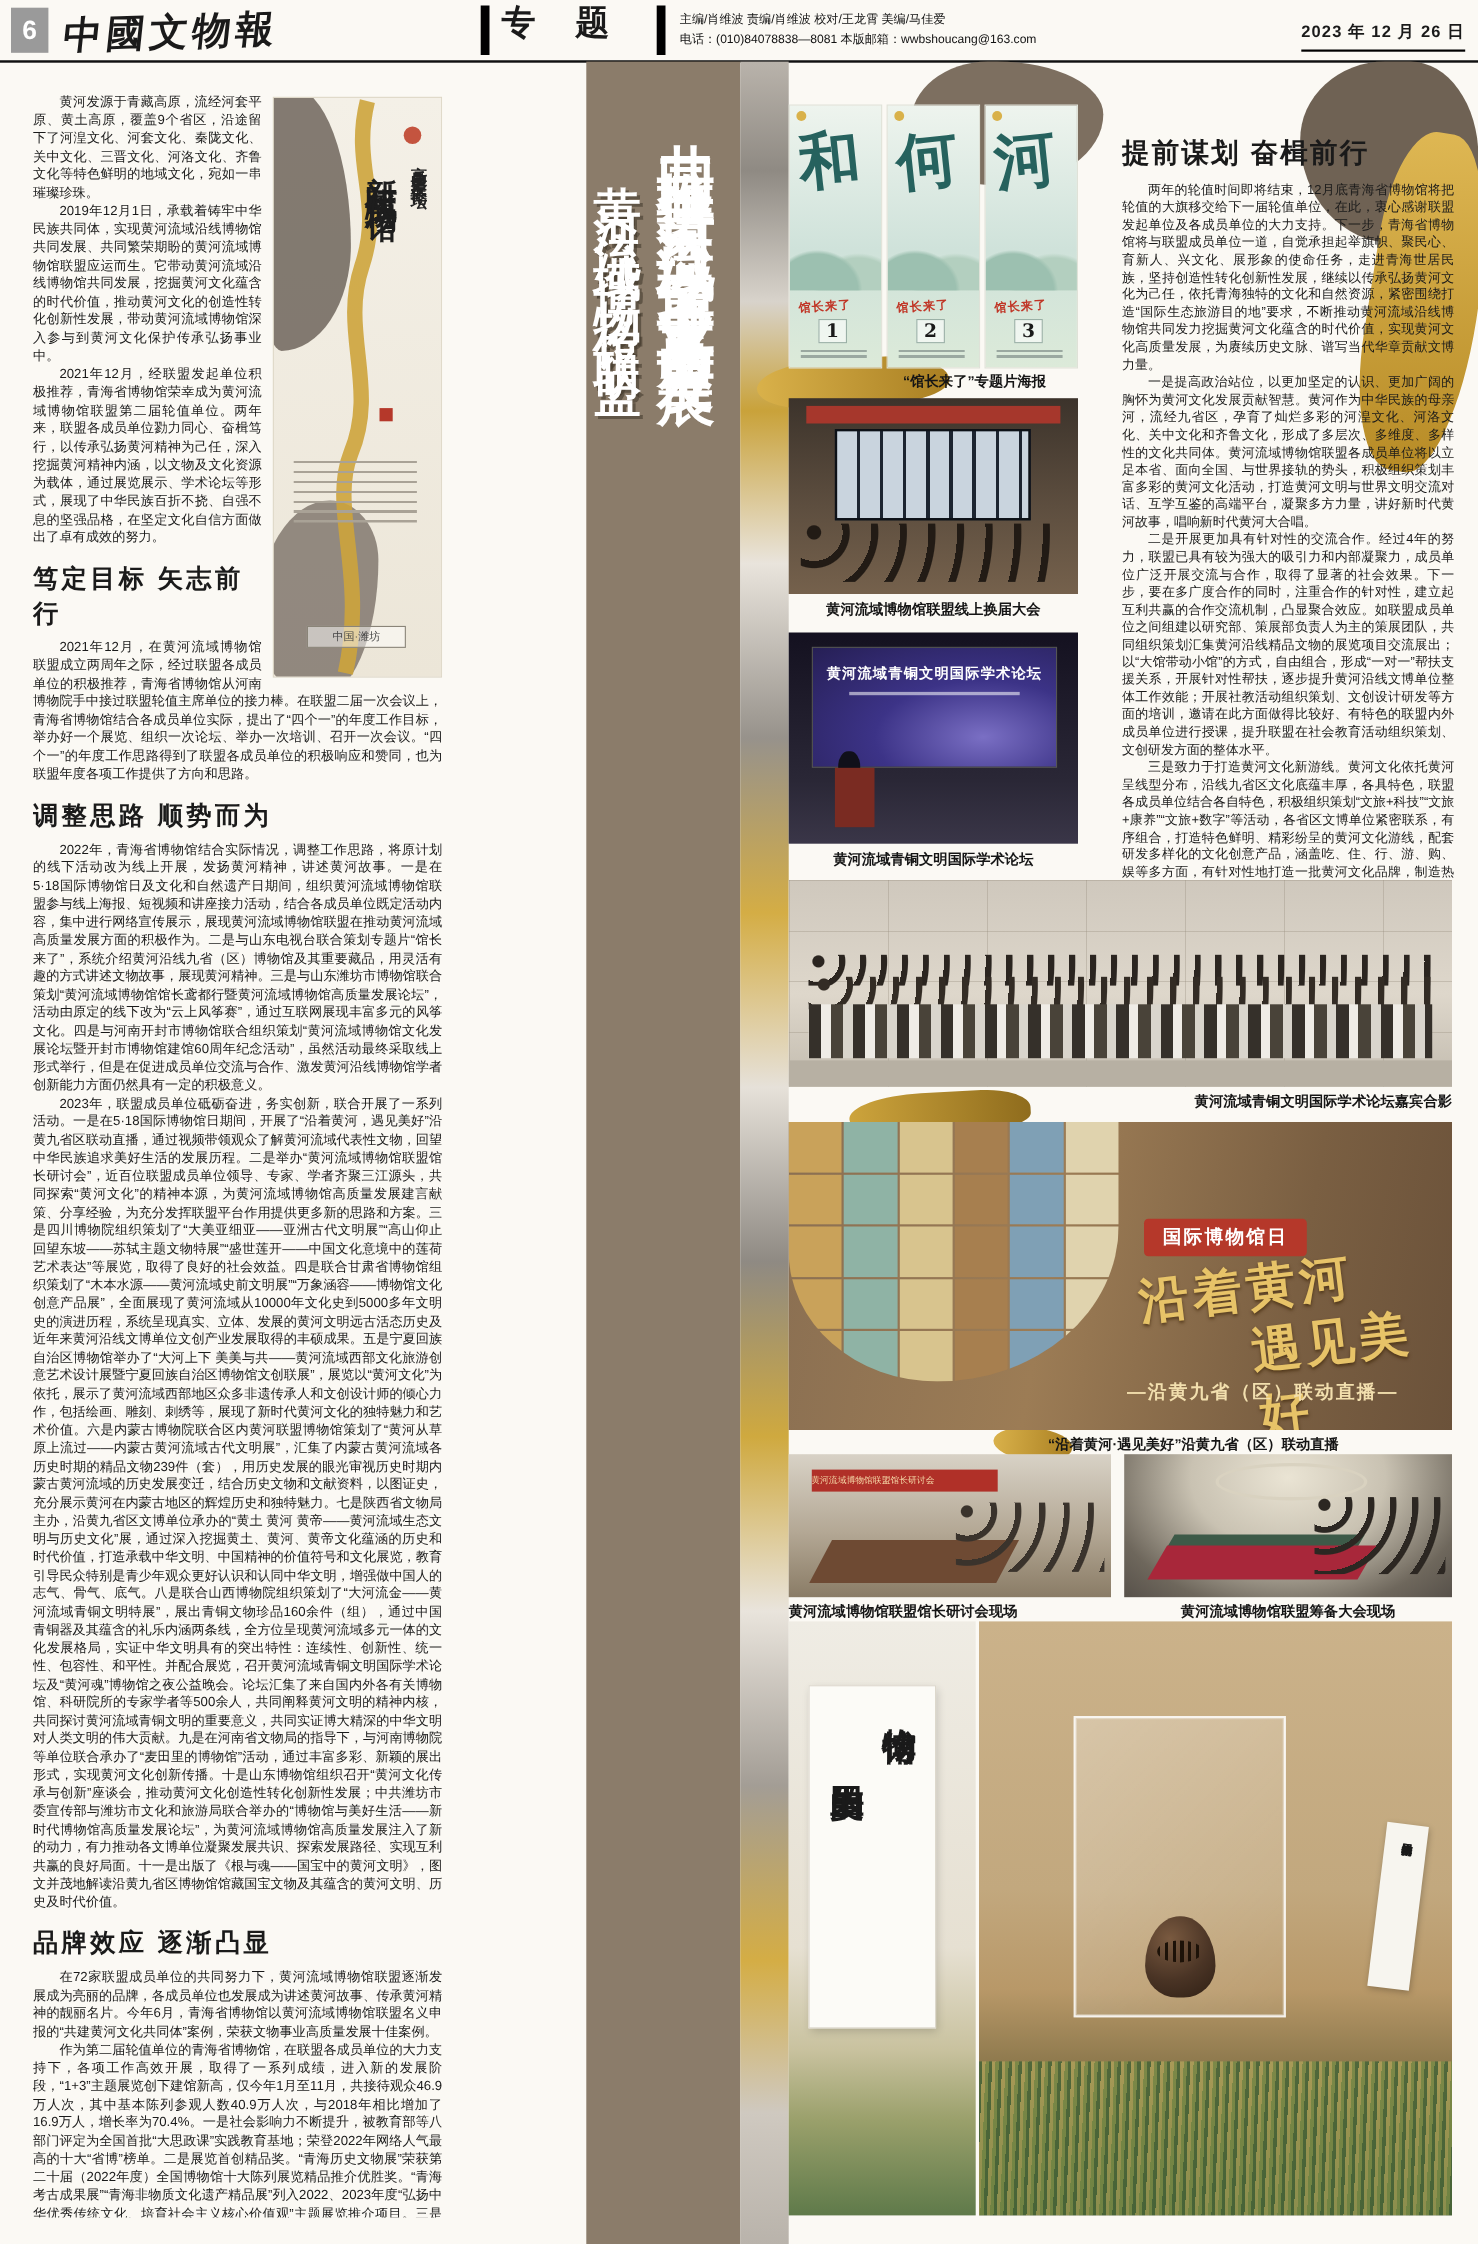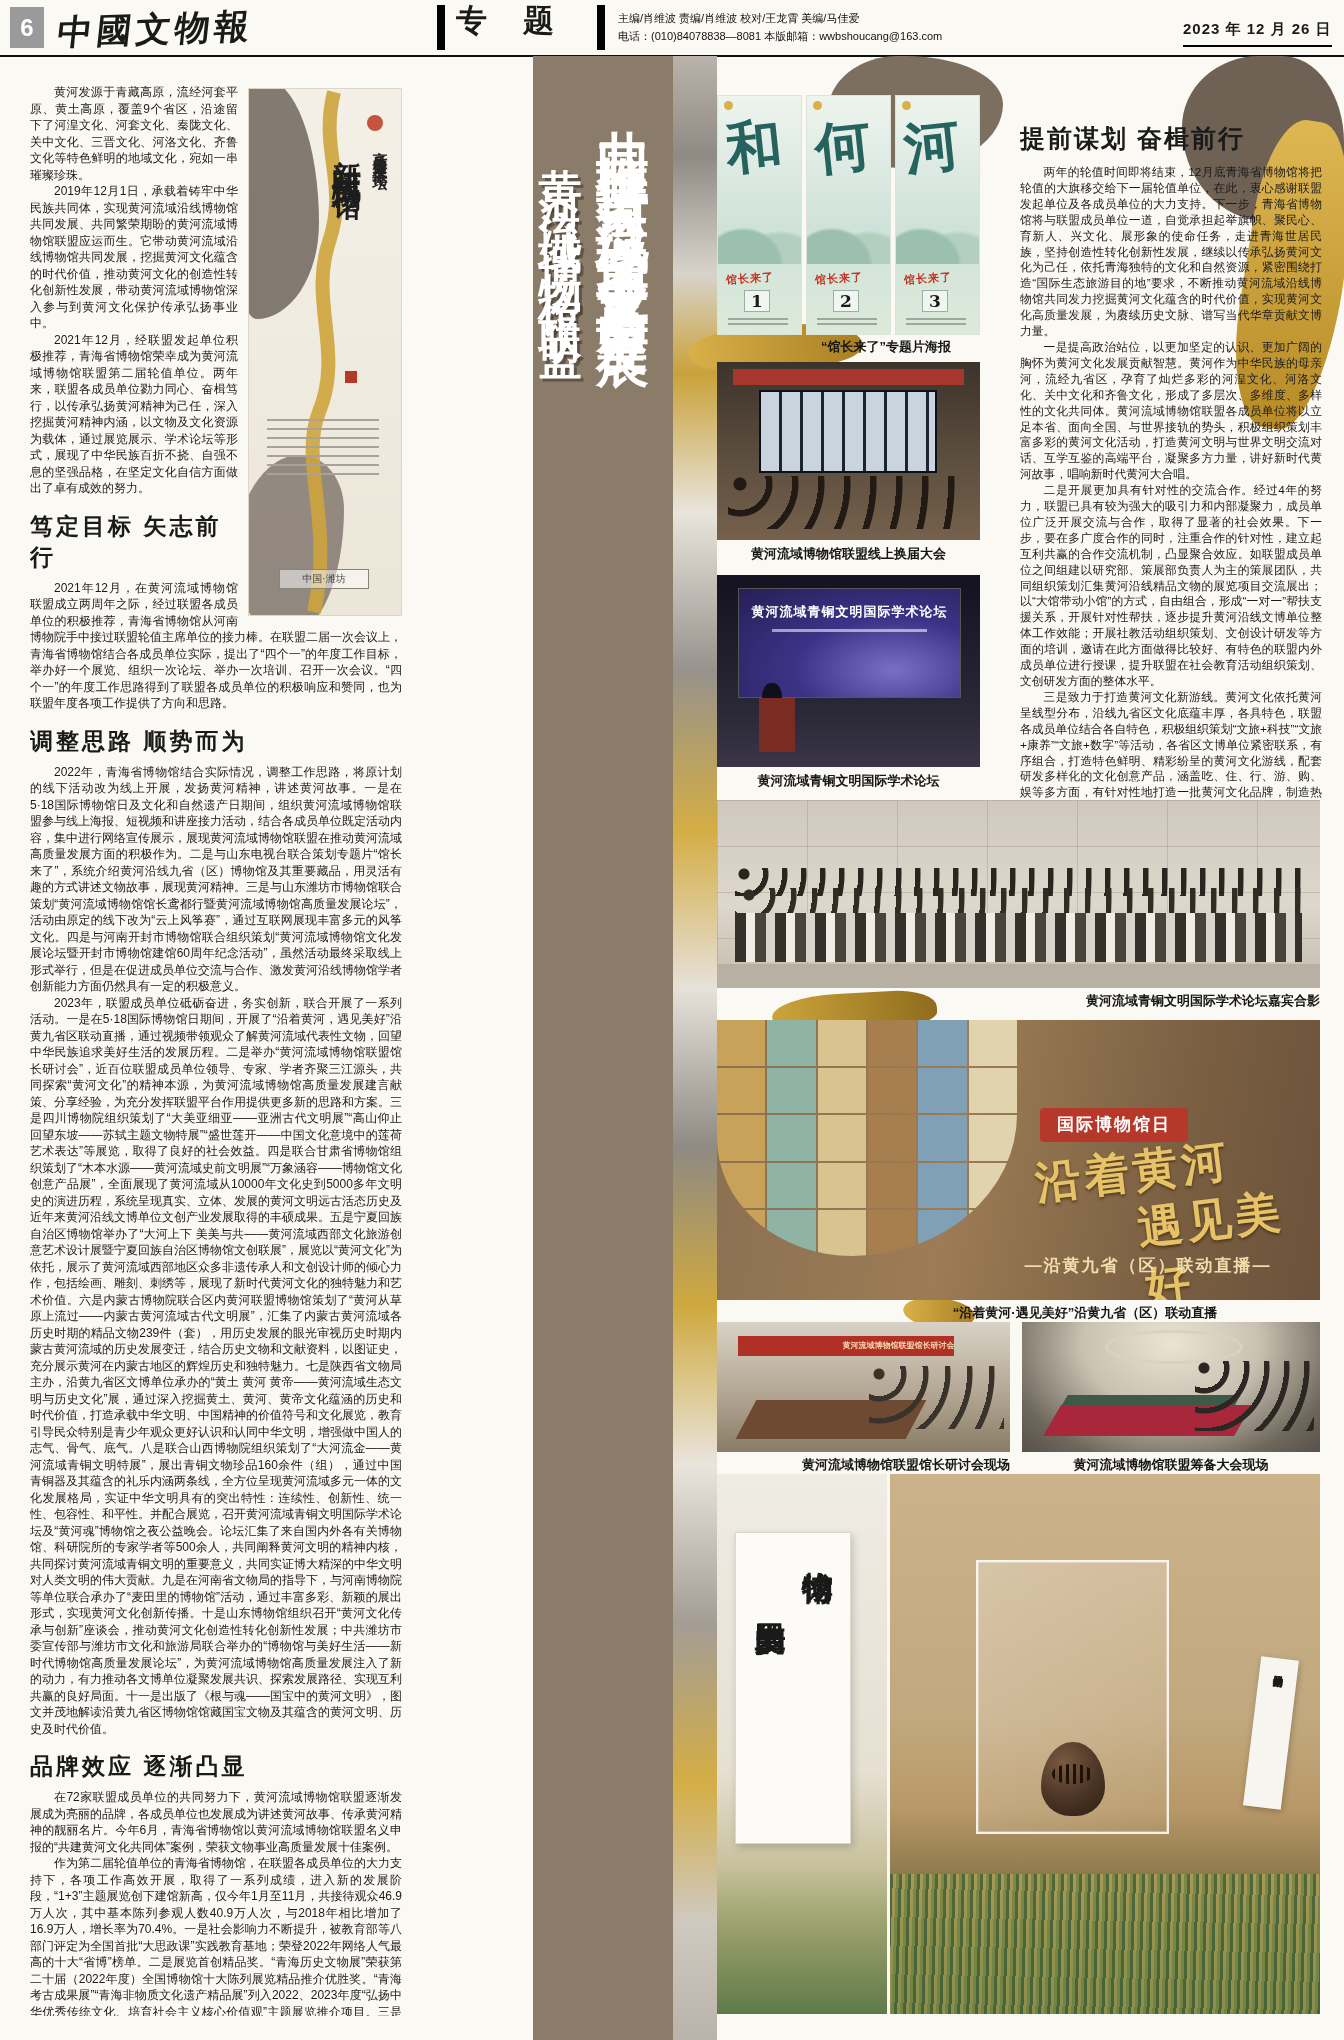--- a/index.html
+++ b/index.html
@@ -133,25 +133,25 @@
           text-shadow:0 2px 3px rgba(60,35,5,.65);transform:rotate(-7deg);letter-spacing:4px;}
   .lv-c1{left:318px;top:122px;font-size:45px;}
   .lv-c2{left:424px;top:168px;font-size:45px;}
   .lv-sub{position:absolute;left:266px;top:234px;width:330px;text-align:center;color:#f2dfae;
           font-size:17px;font-weight:bold;letter-spacing:2px;}
   .cap-live{left:905px;top:1304px;width:360px;text-align:center;}
   
   .ph-dir{position:absolute;left:717px;top:1322px;width:293px;height:130px;z-index:2;overflow:hidden;
     background:linear-gradient(180deg,#d8d2c6 0%,#b3a794 55%,#8a7c66 100%);}
   .dir-banner{position:absolute;left:7%;top:11%;width:58%;height:15%;background:#b03028;color:#f5d9a8;
-              font-size:8px;font-weight:bold;text-align:right;line-height:19px;overflow:hidden;white-space:nowrap;padding-left:47px;}
+              font-size:8px;font-weight:normal;text-align:left;line-height:19px;overflow:hidden;white-space:nowrap;}
   .dir-tbl{position:absolute;left:10%;bottom:10%;width:58%;height:30%;background:#6e4a33;transform:skewX(-28deg);}
   .dir-ppl{position:absolute;right:2%;top:34%;width:46%;height:48%;
     background:repeating-radial-gradient(circle at 10px 8px,#3a332c 0 5px,rgba(0,0,0,0) 6px 22px);}
-  .cap-dir{left:717px;top:1456px;width:293px;text-align:right;}
+  .cap-dir{left:717px;top:1456px;width:293px;text-align:left;}
   .ph-prep{position:absolute;left:1022px;top:1322px;width:298px;height:130px;z-index:2;overflow:hidden;
     background:radial-gradient(ellipse at 50% 16%,#eae4d4 0%,#c9c2b2 42%,#6e675c 80%,#57514a 100%);}
   .prep-ring{position:absolute;left:28%;top:6%;width:44%;height:22%;border:3px solid #d9d2c0;border-radius:50%;}
   .prep-green{position:absolute;left:14%;bottom:34%;width:58%;height:10%;background:#3d5a48;transform:skewX(-30deg);}
   .prep-red{position:absolute;left:10%;bottom:12%;width:64%;height:24%;background:#a8273a;transform:skewX(-30deg);}
   .prep-ppl{position:absolute;right:2%;top:30%;width:40%;height:54%;
     background:repeating-radial-gradient(circle at 9px 7px,#2c2722 0 5px,rgba(0,0,0,0) 6px 20px);}
   .cap-prep{left:1022px;top:1456px;width:298px;text-align:center;}
   
   .ph-sign{position:absolute;left:717px;top:1474px;width:170px;height:540px;z-index:2;overflow:hidden;

